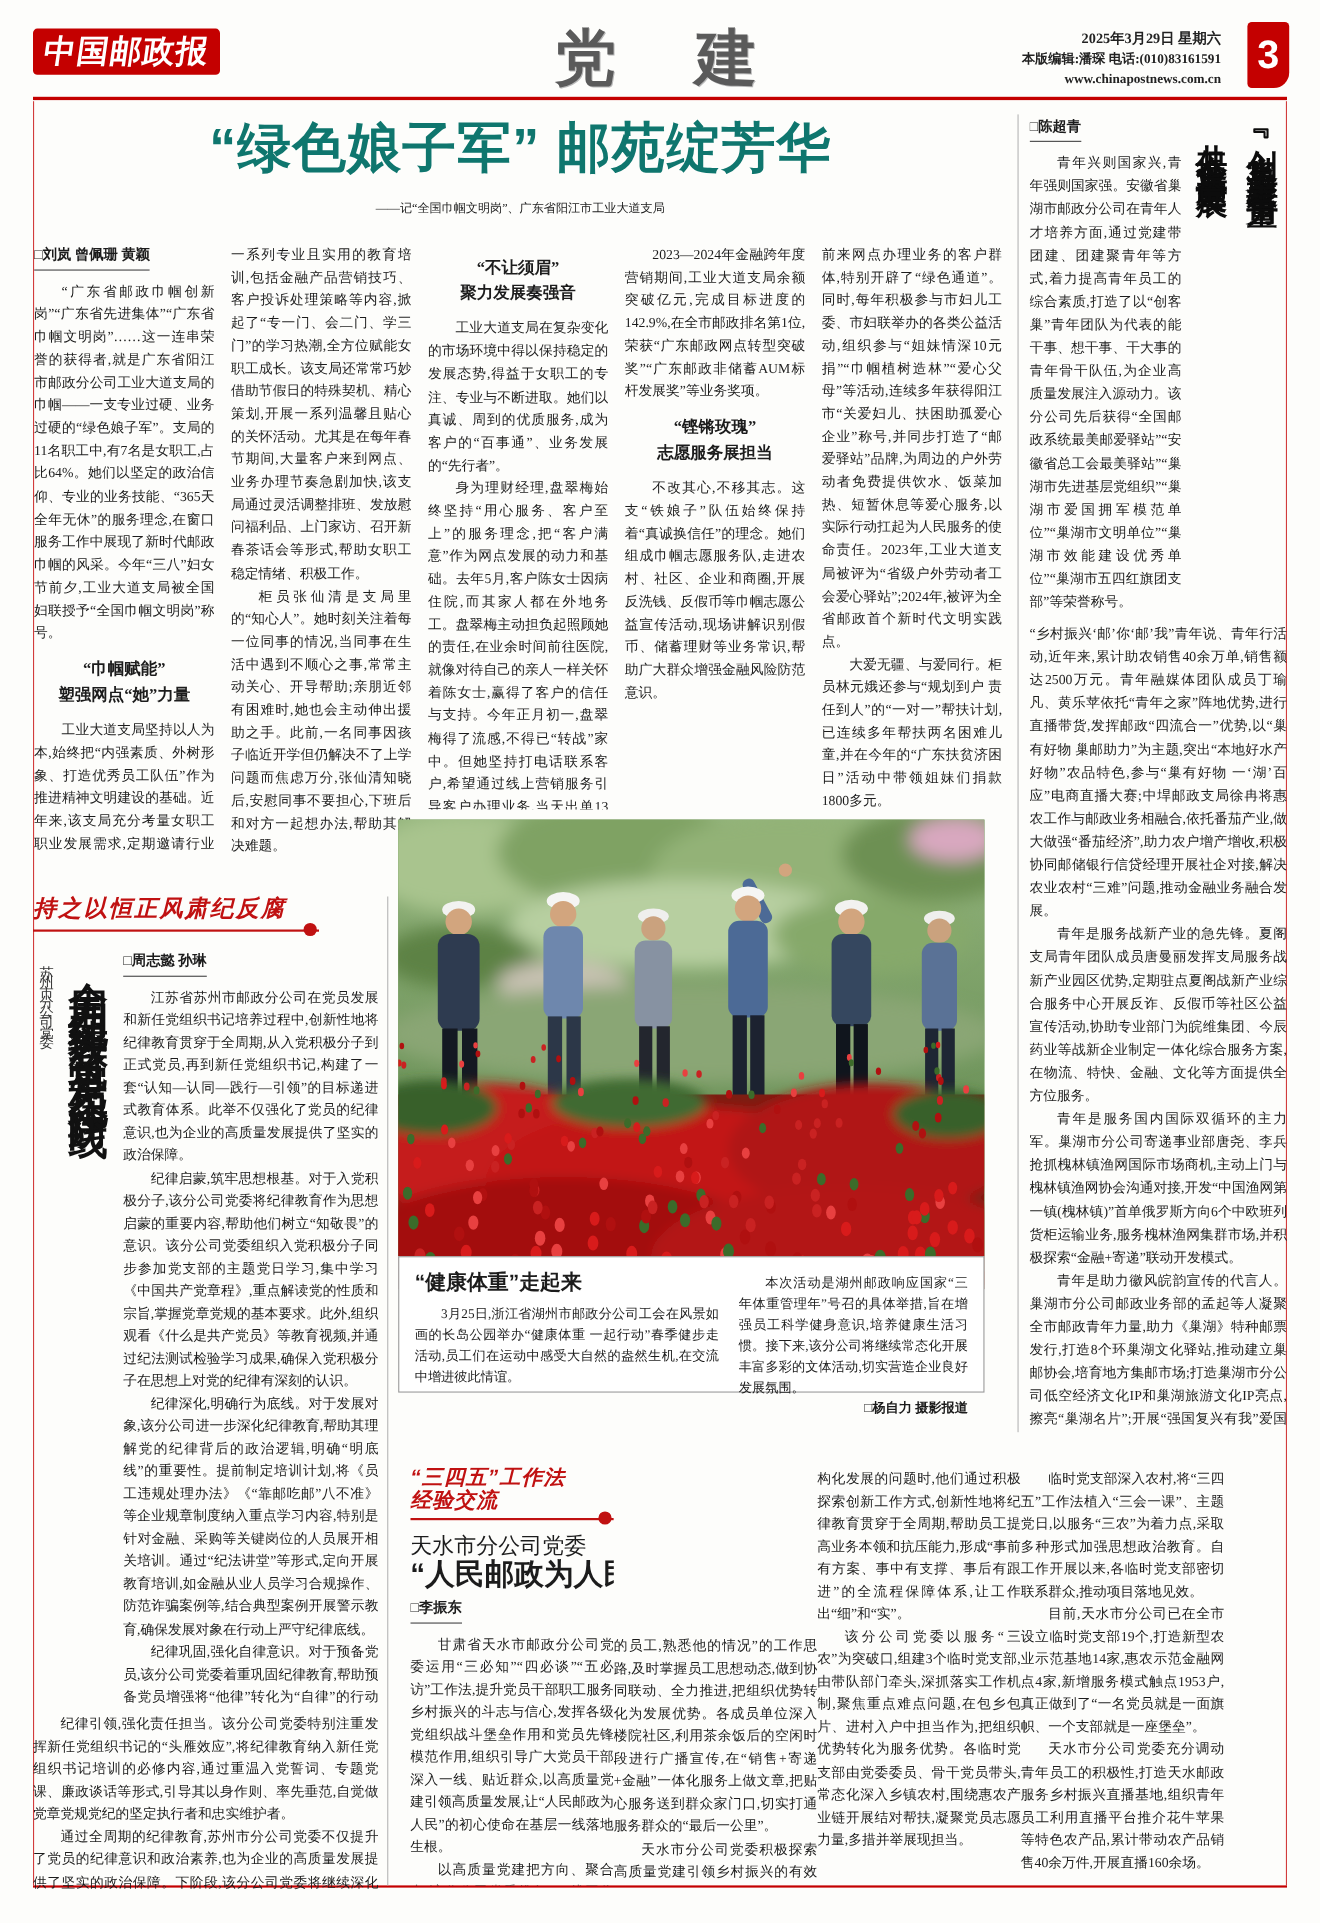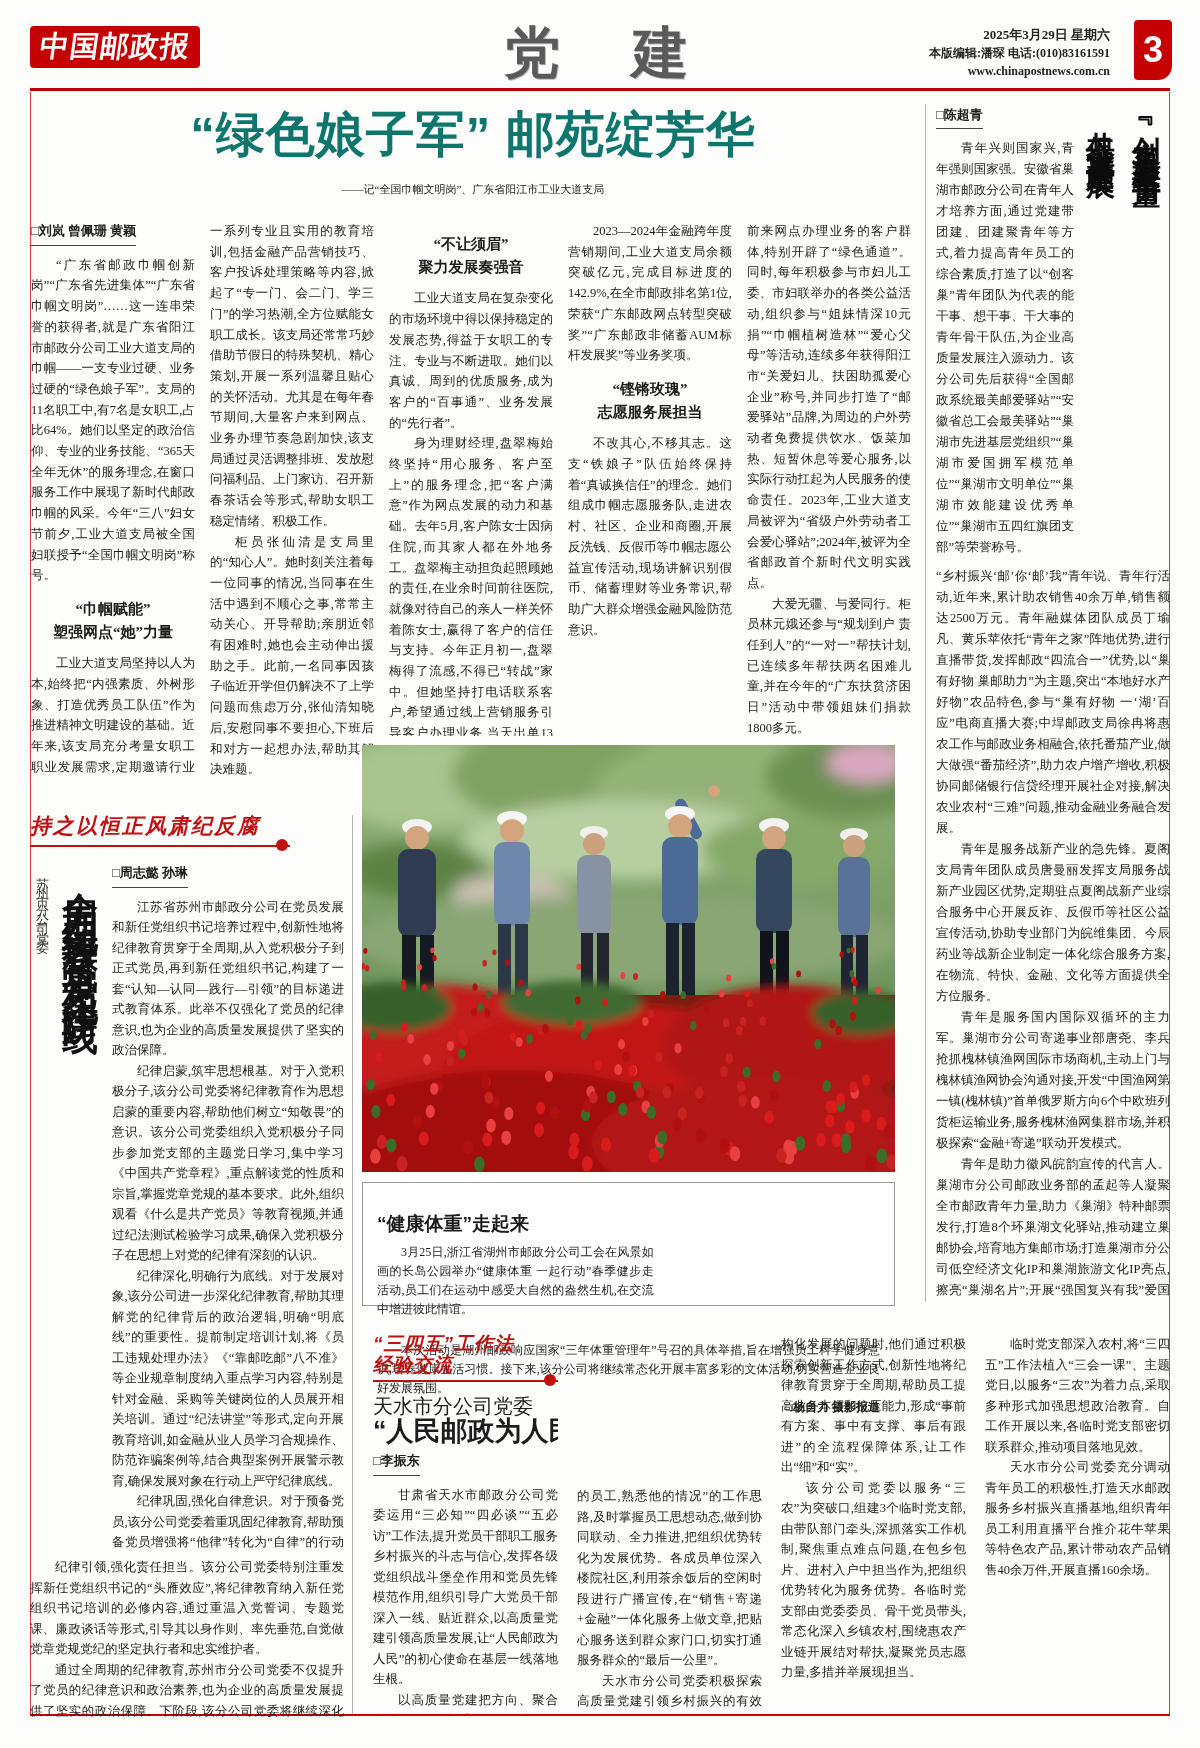--- a/index.html
+++ b/index.html
@@ -58,29 +58,29 @@
   .sz-row{margin-top:16px;display:flex;height:688px;overflow:hidden;}
   .sz-vert{writing-mode:vertical-rl;width:76px;flex:none;}
   .sz-vh{display:block;font-family:"Liberation Sans",sans-serif;font-weight:bold;font-size:36px;
          letter-spacing:9px;line-height:52px;color:#111;}
   .sz-kick{display:block;font-size:13px;letter-spacing:9px;line-height:24px;color:#333;
            text-orientation:upright;padding-top:4px;}
   .sz-body{flex:1;padding-left:6px;font-size:12.5px;line-height:20.5px;overflow:hidden;}
   .sz-wide{margin-top:6px;height:166px;overflow:hidden;font-size:12.5px;line-height:20.5px;}
   
   .photo{left:362px;top:745px;width:533px;height:427px;overflow:hidden;background:#6f9659;}
-  .cap-box{left:362px;top:1182px;width:533px;height:124px;border:1px solid #999;box-sizing:border-box;
-           padding:28px 14px;display:flex;gap:18px;background:#fff;flex-direction:column;}
+  .cap-box{left:362px;top:1142px;width:533px;height:124px;border:1px solid #999;box-sizing:border-box;
+           padding:10px 14px;display:flex;gap:18px;background:#fff;}
   .cap-left{width:55%;}
   .cap-title{font-family:"Liberation Sans",sans-serif;font-weight:bold;font-size:19px;margin:0 0 6px;}
   .cap-box p{font-size:12px;line-height:19px;}
   .cap-right{flex:1;padding-top:4px;}
   .cap-credit{text-align:right;font-weight:bold;font-size:13px;margin-top:0;text-indent:0;}
   
-  .ts-art{left:373px;top:1334px;width:797px;display:flex;gap:19px;}
+  .ts-art{left:373px;top:1334px;width:797px;display:flex;}
   .ts-col{width:185px;height:380px;overflow:hidden;font-size:12.5px;line-height:20.5px;}
   .ts-art .sec-head{font-size:19px;letter-spacing:1px;}
   .ts-kicker{font-size:20px;margin:14px 0 4px;}
   .ts-headline{font-family:"Liberation Sans",sans-serif;font-weight:bold;font-size:27px;
                white-space:nowrap;width:430px;position:relative;z-index:2;margin:2px 0 10px;}
   .ts-pad{padding-top:152px;box-sizing:border-box;}
 </style>
 </head>
 <body>
 
@@ -467,15 +467,16 @@
   <div class="ts-col ts-pad">
       <p class="para cont">的员工,熟悉他的情况”的工作思路,及时掌握员工思想动态,做到协同联动、全力推进,把组织优势转化为发展优势。各成员单位深入楼院社区,利用茶余饭后的空闲时段进行广播宣传,在“销售+寄递+金融”一体化服务上做文章,把贴心服务送到群众家门口,切实打通服务群众的“最后一公里”。</p>
       <p class="para">天水市分公司党委积极探索高质量党建引领乡村振兴的有效路径和载体,在专题研讨中碰撞思路、在入户走访中摸清实情,确保“三四五”工作法落地见效、常态长效。</p>
     </div>
   <div class="ts-col">
       <p class="para cont">构化发展的问题时,他们通过积极探索创新工作方式,创新性地将纪律教育贯穿于全周期,帮助员工提高业务本领和抗压能力,形成“事前有方案、事中有支撑、事后有跟进”的全流程保障体系,让工作出“细”和“实”。</p>
       <p class="para">该分公司党委以服务“三农”为突破口,组建3个临时党支部,由带队部门牵头,深抓落实工作机制,聚焦重点难点问题,在包乡包片、进村入户中担当作为,把组织优势转化为服务优势。各临时党支部由党委委员、骨干党员带头,常态化深入乡镇农村,围绕惠农产业链开展结对帮扶,凝聚党员志愿力量,多措并举展现担当。</p>
     </div>
   <div class="ts-col">
       <p class="para">临时党支部深入农村,将“三四五”工作法植入“三会一课”、主题党日,以服务“三农”为着力点,采取多种形式加强思想政治教育。自工作开展以来,各临时党支部密切联系群众,推动项目落地见效。</p>
+      <p class="para">目前,天水市分公司已在全市设立临时党支部19个,打造新型农业示范基地14家,惠农示范金融网点4家,新增服务模式触点1953户,真正做到了“一名党员就是一面旗帜、一个支部就是一座堡垒”。</p>
       <p class="para">天水市分公司党委充分调动青年员工的积极性,打造天水邮政服务乡村振兴直播基地,组织青年员工利用直播平台推介花牛苹果等特色农产品,累计带动农产品销售40余万件,开展直播160余场。</p>
     </div>
 </div>
 
 </body></html>

